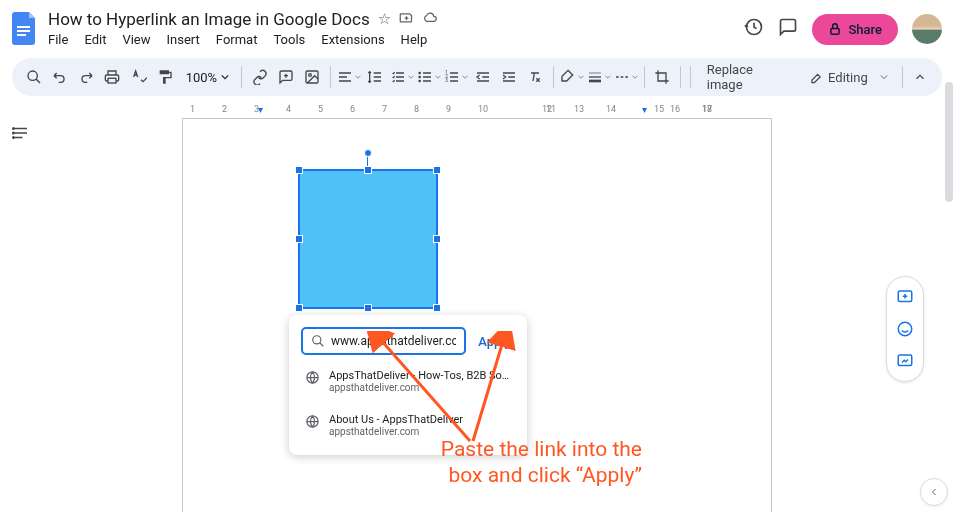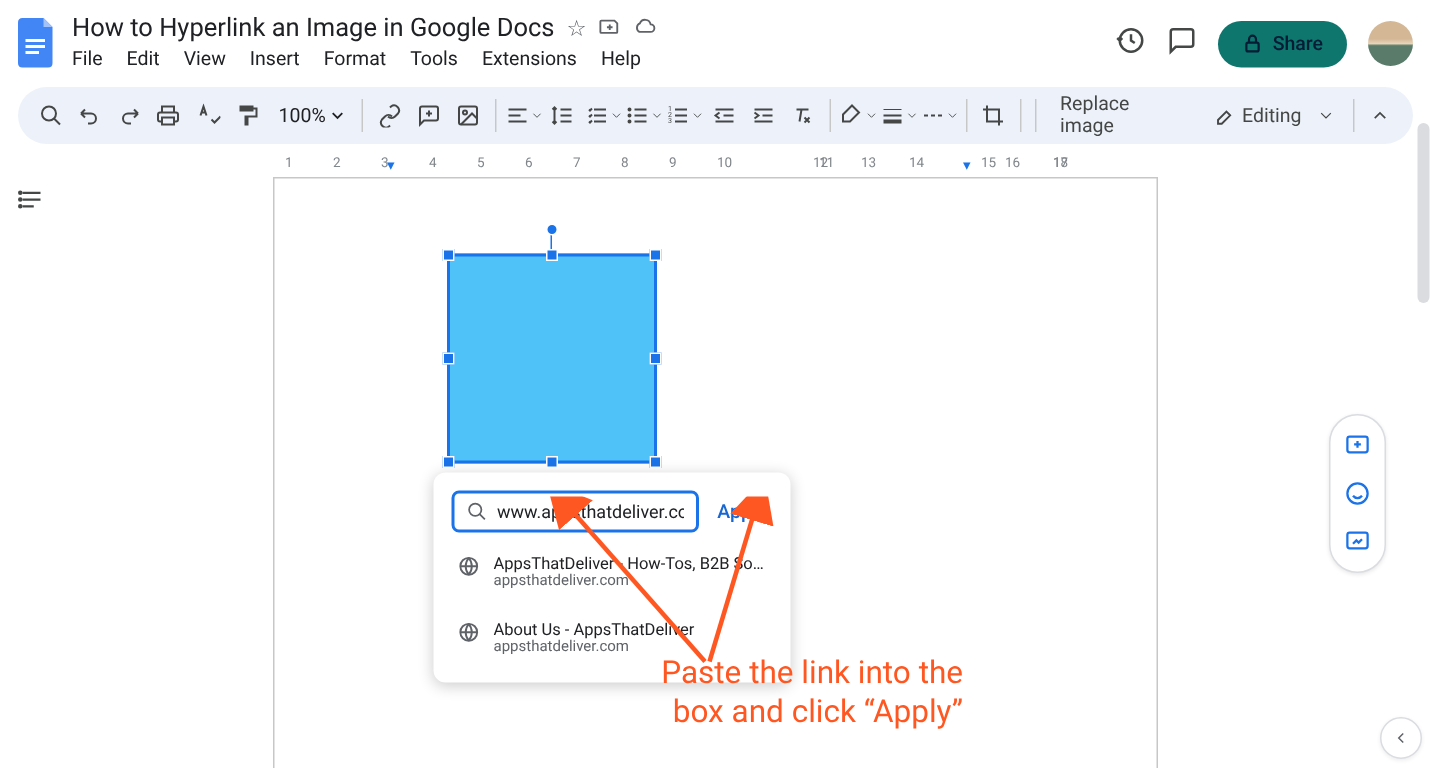--- a/index.html
+++ b/index.html
@@ -8,21 +8,21 @@
 .docs-logo{width:26px;height:34px;display:flex;align-items:center;justify-content:center}
 .title-area{flex:1}
 .title-row{display:flex;align-items:center;gap:8px}
 .doc-title{font-size:17px;color:#202124;font-weight:400}
 .title-icon{color:#5f6368;font-size:15px}
 .menu-row{display:flex;gap:0;margin-top:1px}
 .menu-item{font-size:13px;color:#202124;padding:2px 8px;cursor:pointer;border-radius:4px}
 .menu-item:first-child{padding-left:0}
 .header-right{display:flex;align-items:center;gap:14px}
 .hr-icon{color:#444746;cursor:pointer}
-.share-btn{display:flex;align-items:center;gap:6px;background:#0f766e;border-radius:20px;padding:8px 16px;font-size:13px;color:#001d35;cursor:pointer;font-weight:500}
+.share-btn{display:flex;align-items:center;gap:6px;background:#ec4899;border-radius:20px;padding:8px 16px;font-size:13px;color:#001d35;cursor:pointer;font-weight:500}
 .avatar{width:30px;height:30px;border-radius:50%;background:linear-gradient(#d4b896 40%,#e8d4b8 50%,#5a7a6a 55%);cursor:pointer}
 .toolbar{display:flex;align-items:center;background:#edf2fa;border-radius:24px;margin:0 12px;padding:0 10px;height:38px;gap:3px}
 .tb-btn{width:26px;height:26px;display:flex;align-items:center;justify-content:center;color:#444746;cursor:pointer;border-radius:4px}
 .tb-sep{width:1px;height:22px;background:#c7c7c7;margin:0 3px}
 .zoom{display:flex;align-items:center;font-size:13px;color:#202124;padding:0 6px;cursor:pointer;gap:4px}
 .tb-text{font-size:13px;color:#444746;padding:0 10px;cursor:pointer}
 .tb-spacer{flex:1}
 .editing{display:flex;align-items:center;gap:6px;font-size:13px;color:#444746;padding:0 8px;cursor:pointer}
 .workspace{display:flex;height:calc(100% - 82px);position:relative}
 .left-margin{width:42px;padding-top:28px;display:flex;justify-content:center}

